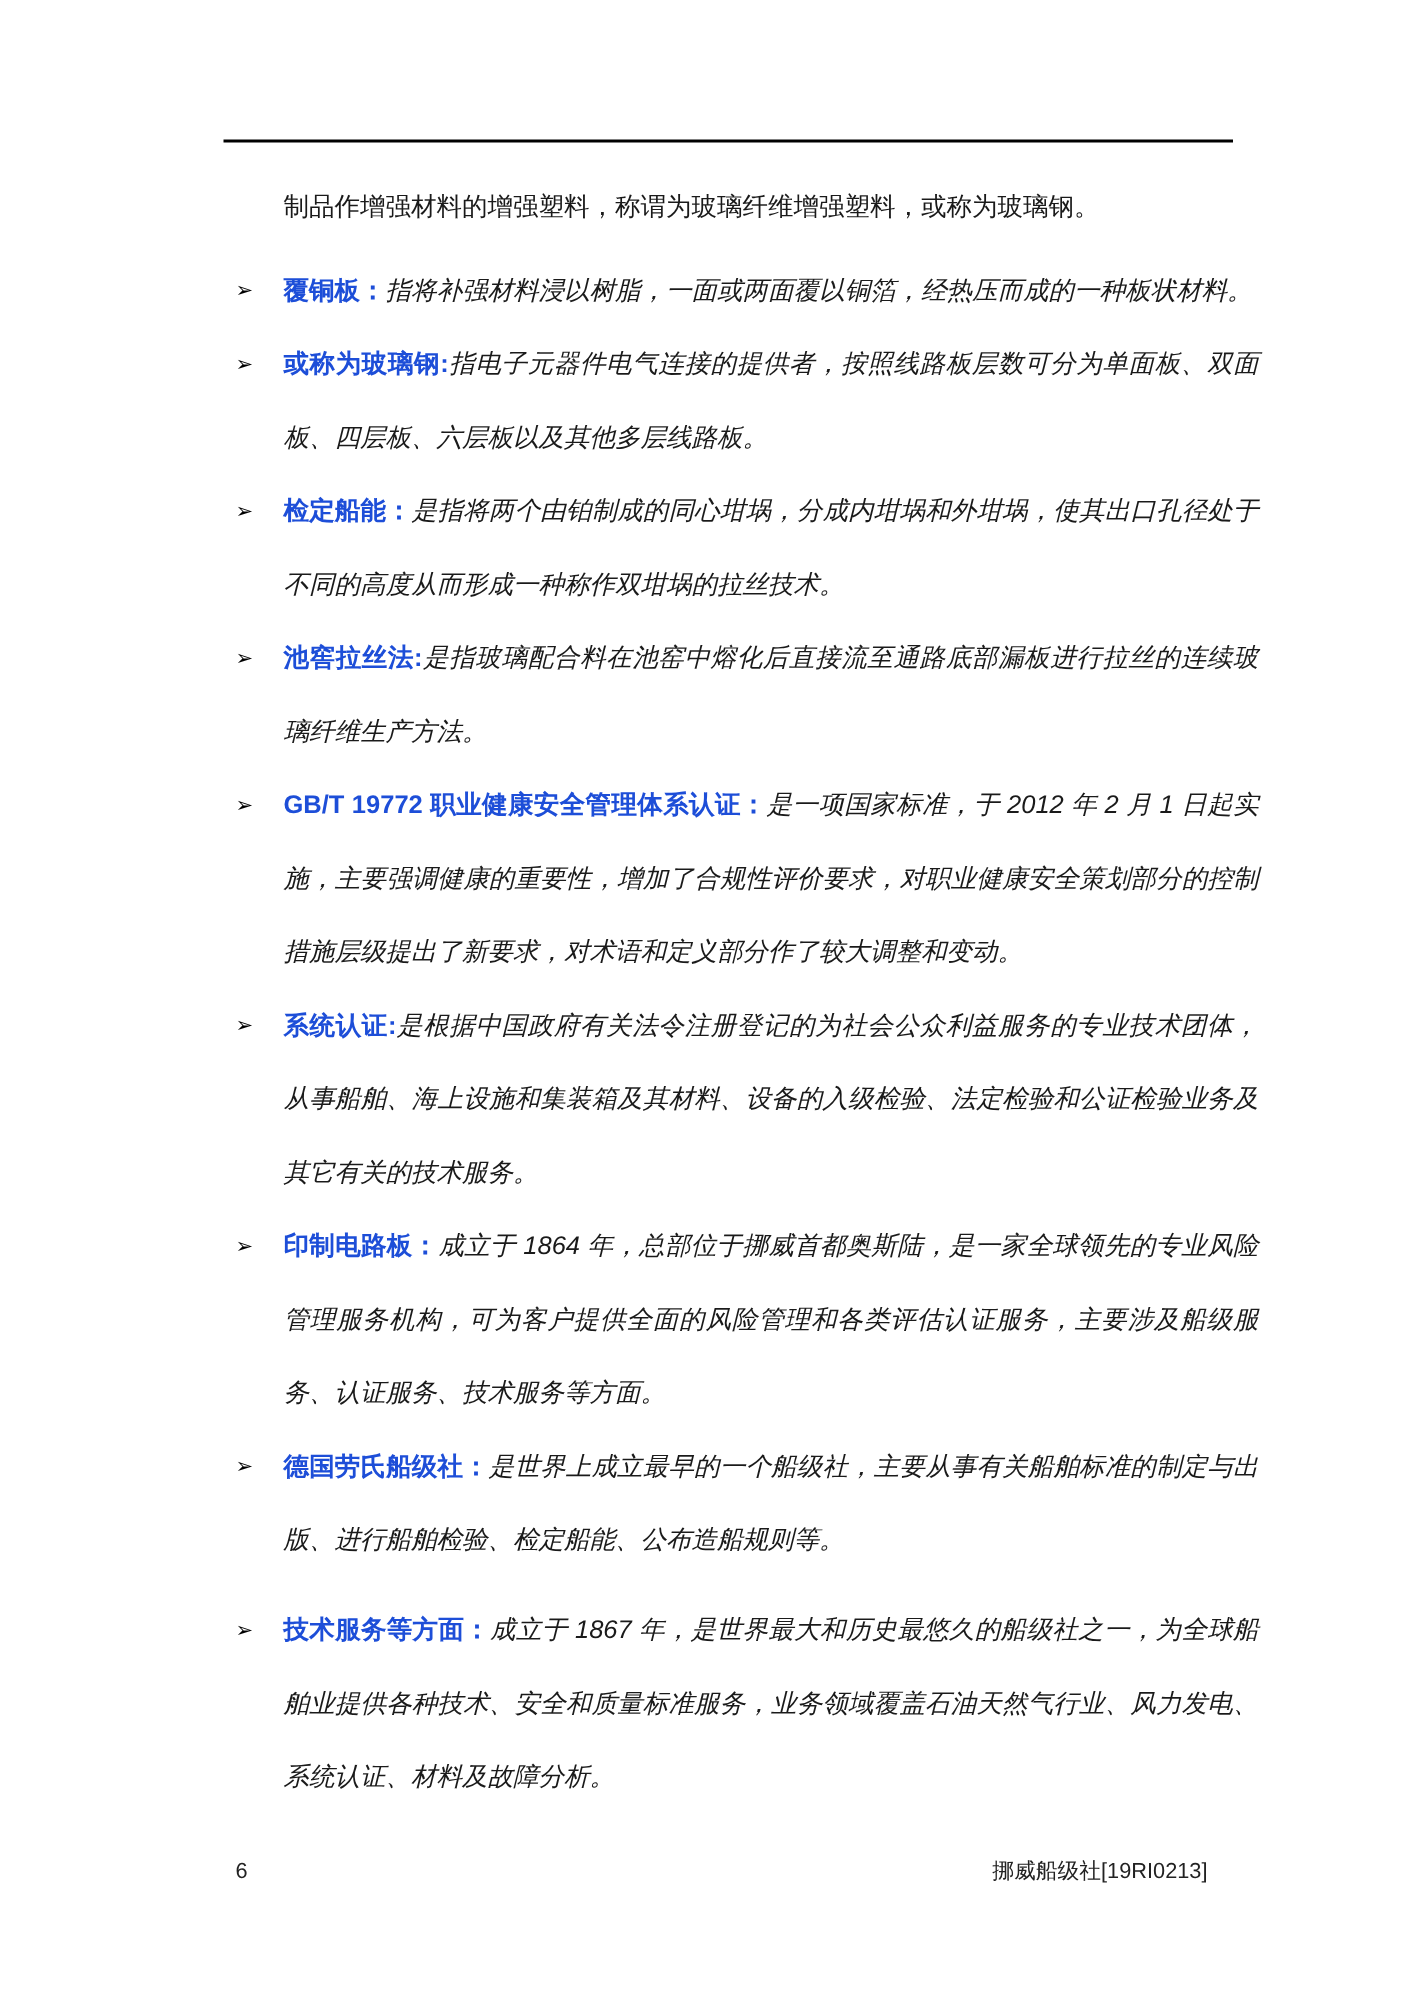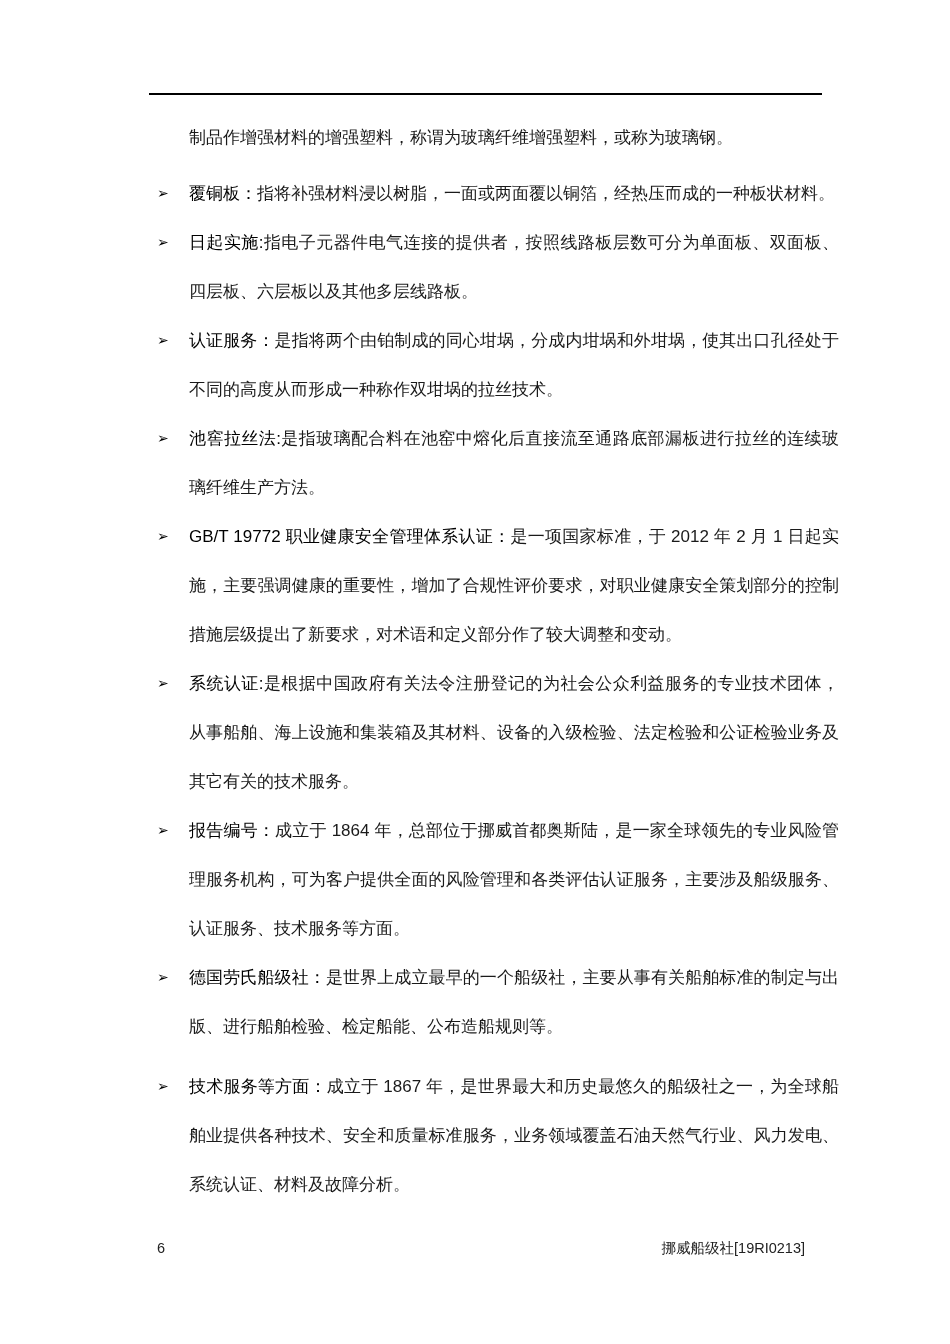--- a/index.html
+++ b/index.html
@@ -43,24 +43,24 @@
   }
   .bullet {
     position: absolute;
     left: 0;
     top: 0;
     font-size: 14px;
     line-height: 49px;
     color: #000000;
   }
   .term {
-    font-weight: normal;
-    color: #000000;
+    font-weight: bold;
+    color: #1d4ed8;
   }
-  .def { color: #1a1a1a; }
+  .def { color: #1a1a1a; font-style: italic; }
   .footer {
     position: absolute;
     left: 135px;
     top: 1236px;
     width: 648px; 
     display: flex;
     justify-content: space-between;
     align-items: center;
     font-size: 14.5px;
     line-height: 24px;
@@ -71,26 +71,26 @@
 <body>
 
 <div class="page">
 
   <div class="header-rule"></div>
 
   <div class="content">
     <p class="continuation">制品作增强材料的增强塑料，称谓为玻璃纤维增强塑料，或称为玻璃钢。</p>
     <div id="items">
         <div class="item"><span class="bullet">➢</span><span class="term">覆铜板：</span><span class="def">指将补强材料浸以树脂，一面或两面覆以铜箔，经热压而成的一种板状材料。</span></div>
-        <div class="item"><span class="bullet">➢</span><span class="term">日起实施:</span><span class="def">指电子元器件电气连接的提供者，按照线路板层数可分为单面板、双面板、四层板、六层板以及其他多层线路板。</span></div>
-        <div class="item"><span class="bullet">➢</span><span class="term">认证服务：</span><span class="def">是指将两个由铂制成的同心坩埚，分成内坩埚和外坩埚，使其出口孔径处于不同的高度从而形成一种称作双坩埚的拉丝技术。</span></div>
+        <div class="item"><span class="bullet">➢</span><span class="term">或称为玻璃钢:</span><span class="def">指电子元器件电气连接的提供者，按照线路板层数可分为单面板、双面板、四层板、六层板以及其他多层线路板。</span></div>
+        <div class="item"><span class="bullet">➢</span><span class="term">检定船能：</span><span class="def">是指将两个由铂制成的同心坩埚，分成内坩埚和外坩埚，使其出口孔径处于不同的高度从而形成一种称作双坩埚的拉丝技术。</span></div>
         <div class="item"><span class="bullet">➢</span><span class="term">池窖拉丝法:</span><span class="def">是指玻璃配合料在池窑中熔化后直接流至通路底部漏板进行拉丝的连续玻璃纤维生产方法。</span></div>
         <div class="item"><span class="bullet">➢</span><span class="term">GB/T 19772 职业健康安全管理体系认证：</span><span class="def">是一项国家标准，于 2012 年 2 月 1 日起实施，主要强调健康的重要性，增加了合规性评价要求，对职业健康安全策划部分的控制措施层级提出了新要求，对术语和定义部分作了较大调整和变动。</span></div>
         <div class="item"><span class="bullet">➢</span><span class="term">系统认证:</span><span class="def">是根据中国政府有关法令注册登记的为社会公众利益服务的专业技术团体，从事船舶、海上设施和集装箱及其材料、设备的入级检验、法定检验和公证检验业务及其它有关的技术服务。</span></div>
-        <div class="item"><span class="bullet">➢</span><span class="term">报告编号：</span><span class="def">成立于 1864 年，总部位于挪威首都奥斯陆，是一家全球领先的专业风险管理服务机构，可为客户提供全面的风险管理和各类评估认证服务，主要涉及船级服务、认证服务、技术服务等方面。</span></div>
+        <div class="item"><span class="bullet">➢</span><span class="term">印制电路板：</span><span class="def">成立于 1864 年，总部位于挪威首都奥斯陆，是一家全球领先的专业风险管理服务机构，可为客户提供全面的风险管理和各类评估认证服务，主要涉及船级服务、认证服务、技术服务等方面。</span></div>
         <div class="item"><span class="bullet">➢</span><span class="term">德国劳氏船级社：</span><span class="def">是世界上成立最早的一个船级社，主要从事有关船舶标准的制定与出版、进行船舶检验、检定船能、公布造船规则等。</span></div>
         <div class="item"><span class="bullet">➢</span><span class="term">技术服务等方面：</span><span class="def">成立于 1867 年，是世界最大和历史最悠久的船级社之一，为全球船舶业提供各种技术、安全和质量标准服务，业务领域覆盖石油天然气行业、风力发电、系统认证、材料及故障分析。</span></div>
       </div>
   </div>
 
   <div class="footer">
     <span>6</span>
     <span>挪威船级社[19RI0213]</span>
   </div>
 

